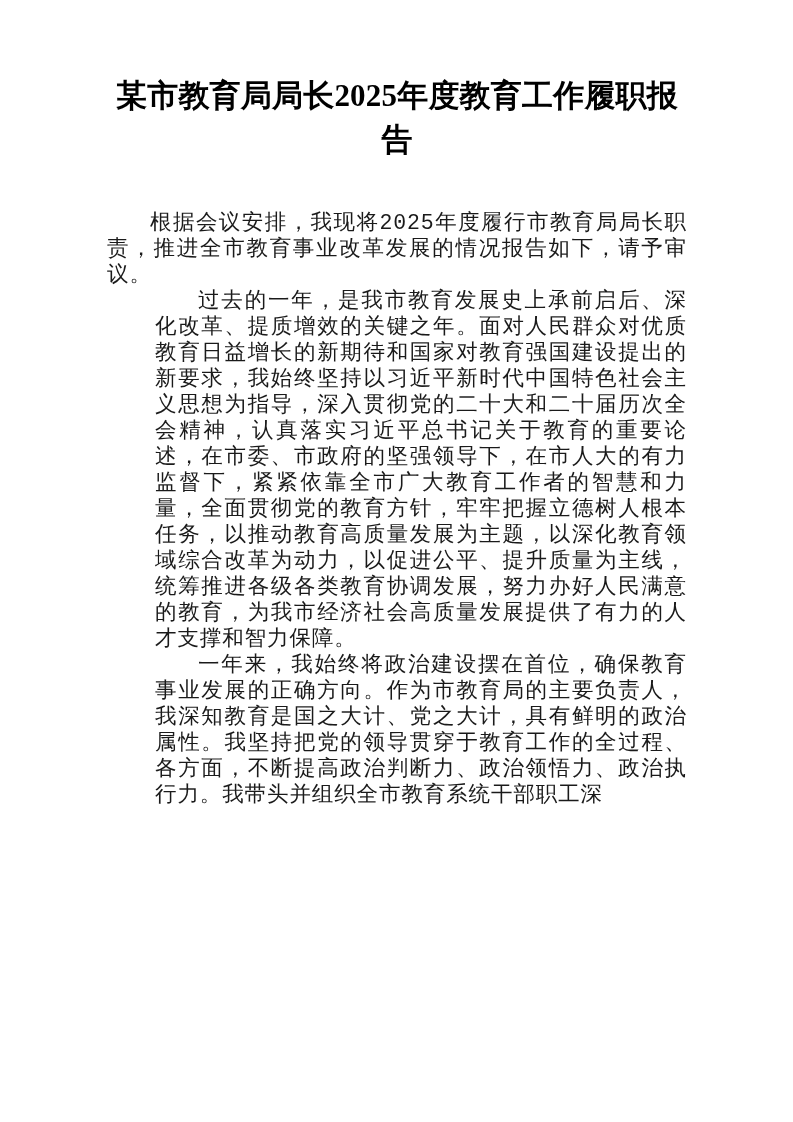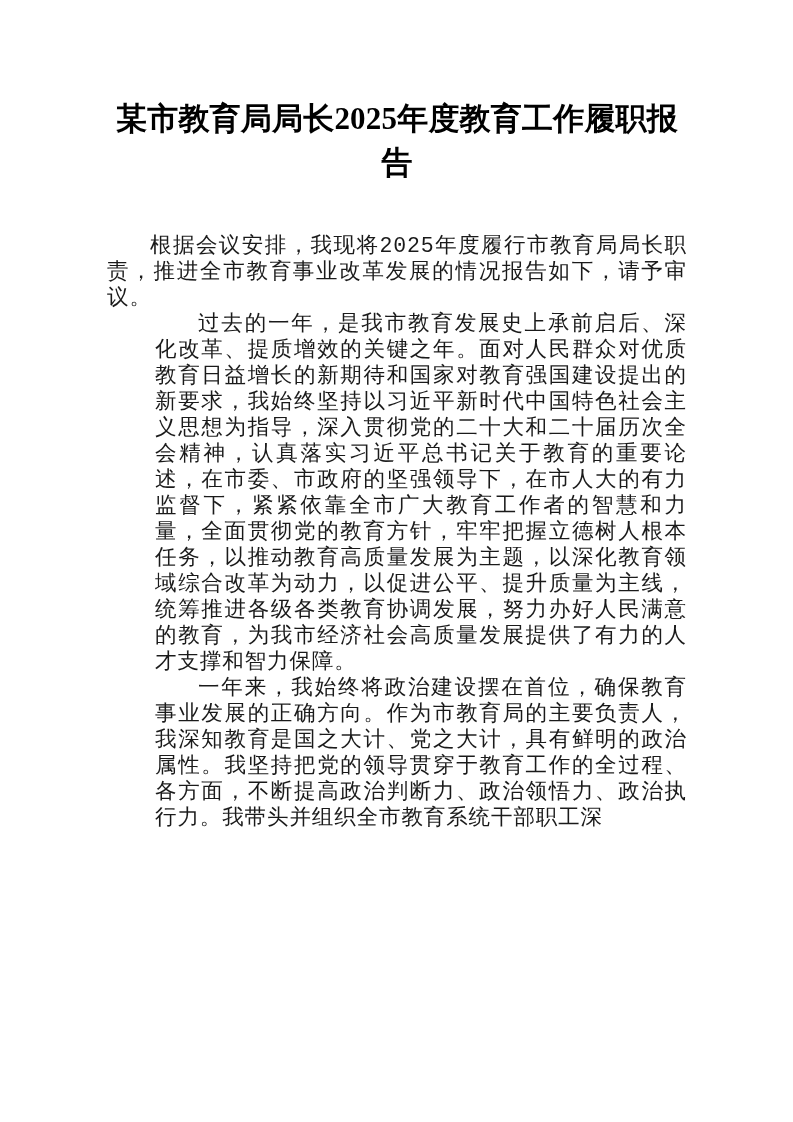--- a/index.html
+++ b/index.html
@@ -26,21 +26,21 @@
   }
 
   .doc-title {
     font-family: "Liberation Serif", "DejaVu Serif", serif;
     font-weight: bold;
     font-size: 31px;
     line-height: 44px;
     color: #000000;
     text-align: center;
     margin: 0;
-    padding-top: 97px;
+    padding-top: 74px;
     letter-spacing: 0.2px;
     word-break: break-all;
   }
 
   .title-spacer {
     height: 48px;
   }
 
   .para {
     font-family: Liberation Mono, monospace;

